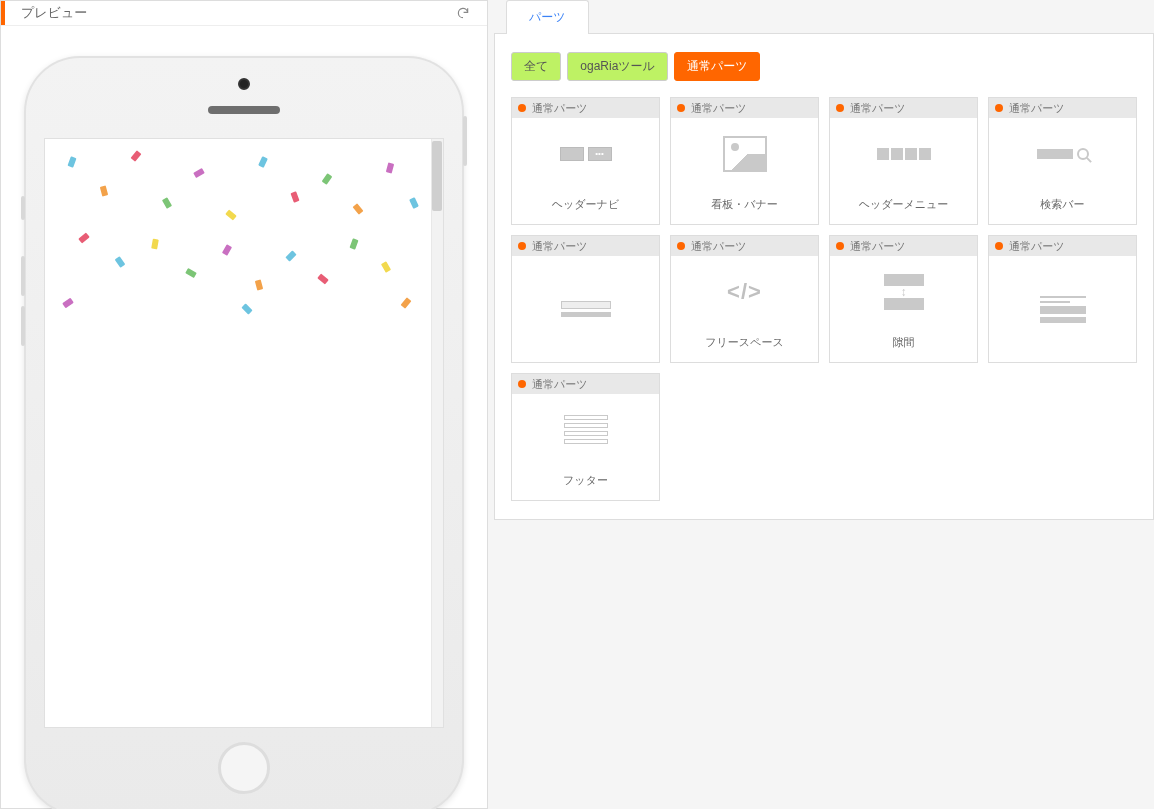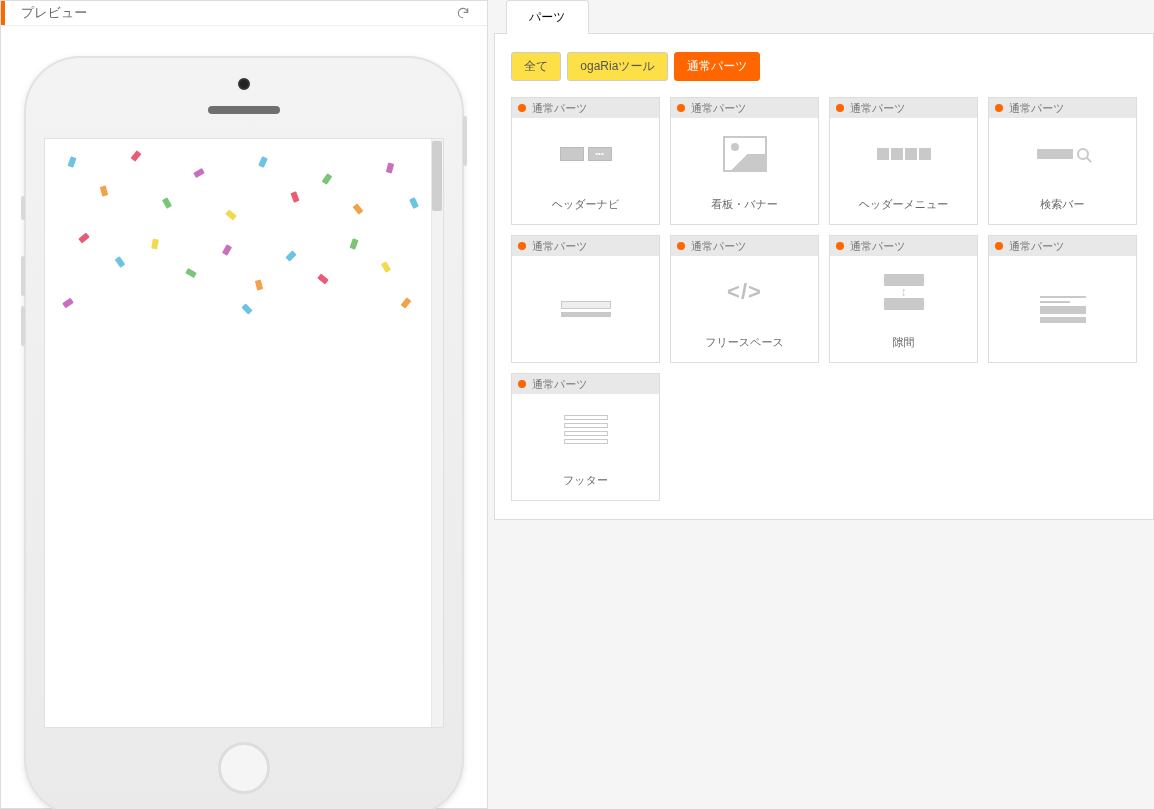--- a/index.html
+++ b/index.html
@@ -27,26 +27,26 @@
 .phone-screen { width:100%; height:100%; background:#fff; border:1px solid #e0e0e0; position:relative; overflow:hidden; }
 .phone-scrollbar-track { position:absolute; right:0; top:0; bottom:0; width:12px; background:#f2f2f2; border-left:1px solid #e8e8e8; }
 .phone-scrollbar-thumb { position:absolute; top:2px; right:1px; width:10px; height:70px; background:#cfcfcf; border-radius:2px; }
 
 .confetti { position:absolute; inset:0; }
 .confetti span { position:absolute; width:6px; height:10px; border-radius:1px; }
 
 
 .right-panel { flex:1; height:100%; padding-left:6px; }
 .tabs-row { height:34px; display:flex; align-items:flex-end; border-bottom:1px solid #ddd; background:#f5f5f5; padding-left:12px; }
-.tab { padding:8px 22px; background:#fff; border:1px solid #ddd; border-bottom:none; border-radius:3px 3px 0 0; font-size:12px; color:#000000; position:relative; top:1px; cursor:pointer; }
+.tab { padding:8px 22px; background:#fff; border:1px solid #ddd; border-bottom:none; border-radius:3px 3px 0 0; font-size:12px; color:#3b82f6; position:relative; top:1px; cursor:pointer; }
 
 .parts-body { background:#fff; border:1px solid #ddd; border-top:none; min-height:480px; padding:18px 16px; }
 
 .filter-row { display:flex; gap:6px; margin-bottom:16px; }
-.filter-btn { padding:5px 12px; border:1px solid #ccc; background:#fde047; border-radius:3px; font-size:12px; color:#555; cursor:pointer; }
+.filter-btn { padding:5px 12px; border:1px solid #ccc; background:#bef264; border-radius:3px; font-size:12px; color:#555; cursor:pointer; }
 .filter-btn.active { background:#ff6600; color:#fff; border-color:#ff6600; }
 
 .cards-grid { display:grid; grid-template-columns: repeat(4, 1fr); gap:10px; }
 .card { border:1px solid #ddd; background:#fff; height:128px; display:flex; flex-direction:column; cursor:pointer; }
 .card-tag { height:20px; background:#e8e8e8; display:flex; align-items:center; padding:0 6px; font-size:11px; color:#777; }
 .card-tag .dot { width:8px; height:8px; border-radius:50%; background:#ff6600; margin-right:6px; }
 .card-icon { flex:1; display:flex; align-items:center; justify-content:center; }
 .card-label { text-align:center; font-size:11px; color:#666; padding:8px 0 12px; }
 .ico-nav { display:flex; gap:4px; }
 .ico-nav .box { width:24px; height:14px; background:#c9c9c9; border:1px solid #bbb; }

